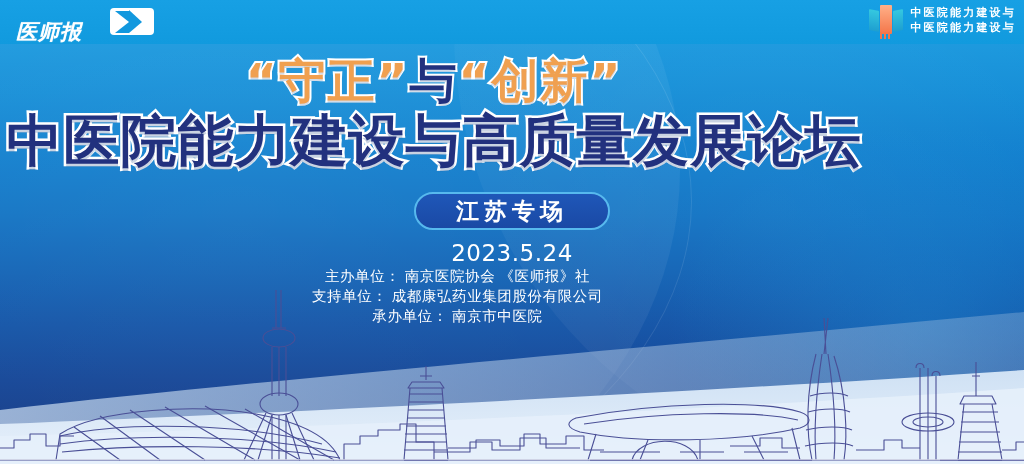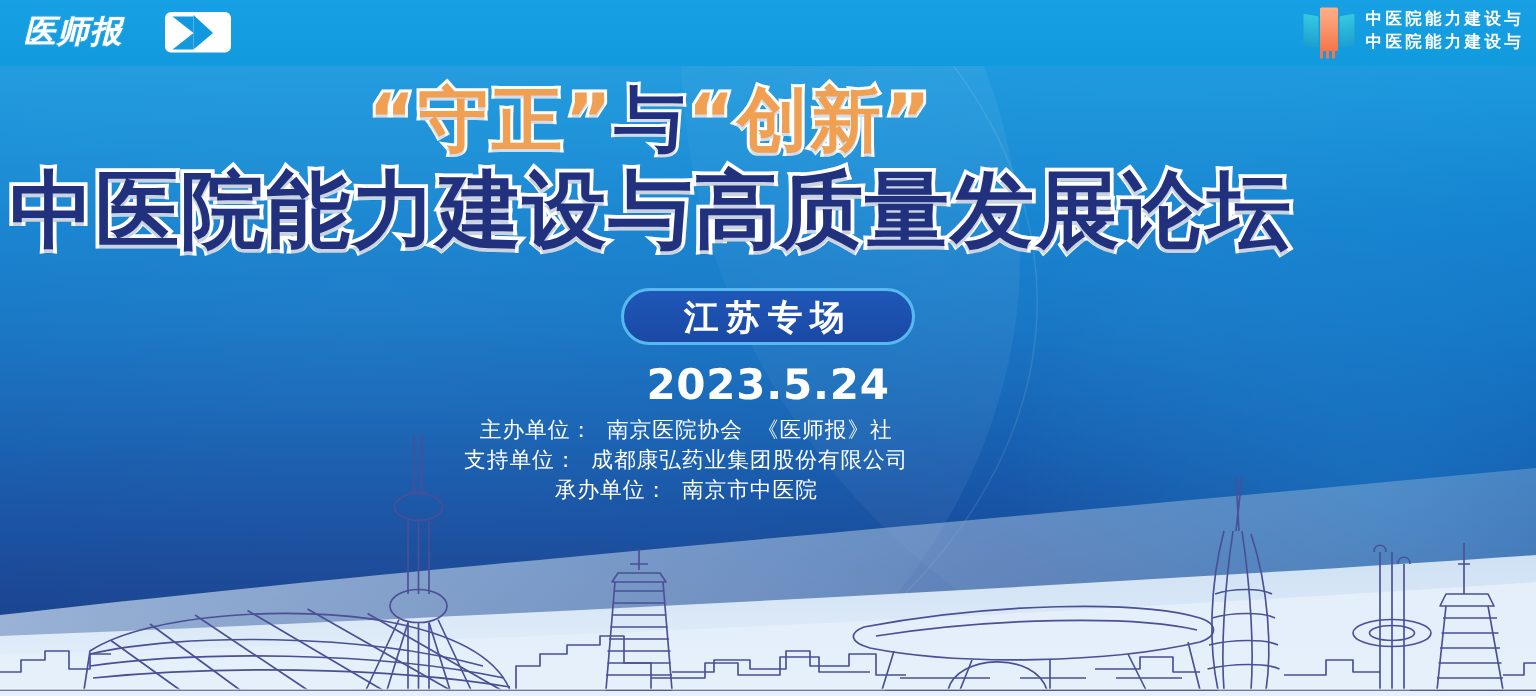--- a/index.html
+++ b/index.html
@@ -45,21 +45,21 @@
     background:radial-gradient(ellipse at center, rgba(30,160,230,.30) 0%, rgba(30,160,230,0) 70%);
   }
   .topband{
     position:absolute;left:0;top:0;width:1024px;height:44px;
     background:linear-gradient(180deg,#17a0e4 0%,#119ade 100%);
   }
 
   
   .hdr{position:absolute;left:0;top:0;width:1024px;height:44px;}
   .logo-yishibao{
-    position:absolute;left:10px;top:5px;width:78px;height:32px;
+    position:absolute;left:10px;top:16px;width:78px;height:32px;
     color:#ffffff;font-weight:bold;font-size:21px;letter-spacing:1px;
     font-family:"DejaVu Serif","Liberation Serif",serif;
     font-style:italic;
     display:flex;align-items:center;justify-content:center;
     text-shadow:0 0 1px rgba(255,255,255,.6);
   }
   .logo-kh{position:absolute;left:110px;top:6px;height:30px;display:flex;align-items:center;gap:8px;}
   .kh-mark{
     width:44px;height:27px;background:#ffffff;border-radius:4px;position:relative;overflow:hidden;
   }
@@ -119,27 +119,27 @@
     border:2px solid #57b9ee;
     display:flex;align-items:center;justify-content:center;
     color:#ffffff;font-size:23px;font-weight:bold;letter-spacing:5px;
     font-family:"DejaVu Sans","Liberation Sans",sans-serif;
     padding:4px 22px;box-sizing:border-box;
   }
 
   
   .date{
     position:absolute;left:0;top:240px;width:1024px;text-align:center;
-    color:#ffffff;font-size:28px;font-weight:bold;letter-spacing:.5px;
+    color:#ffffff;font-size:23px;font-weight:normal;letter-spacing:.5px;
     font-family:"DejaVu Sans","Liberation Sans",sans-serif;
   }
   .orgs{
-    position:absolute;left:0;top:278px;width:915px;text-align:center;
+    position:absolute;left:0;top:266px;width:915px;text-align:center;
     color:#ffffff;font-size:14.5px;line-height:20px;letter-spacing:.6px;
-    font-family:Liberation Mono, monospace;
+    font-family:Liberation Serif, serif;
   }
   .orgs div{white-space:nowrap;}
 
   
   .skyline{position:absolute;left:0;bottom:0;width:1024px;height:180px;}
   .baseline{position:absolute;left:0;bottom:4px;width:1024px;height:1px;background:rgba(255,255,255,.55);}
 </style>
 </head>
 <body>
 

